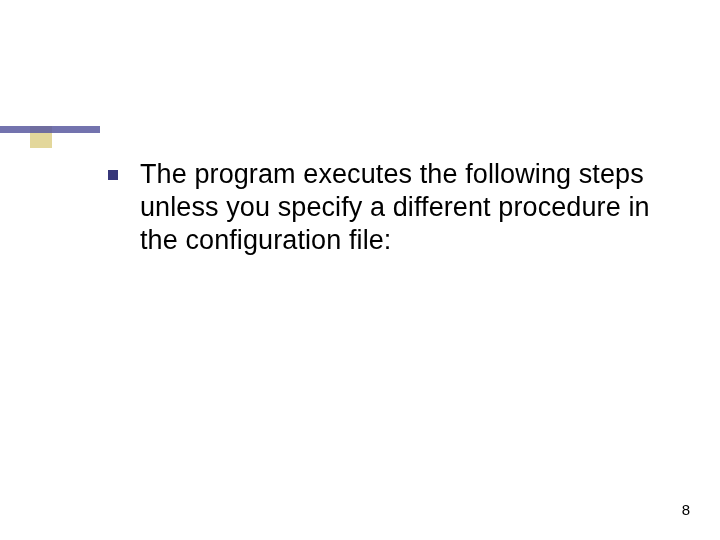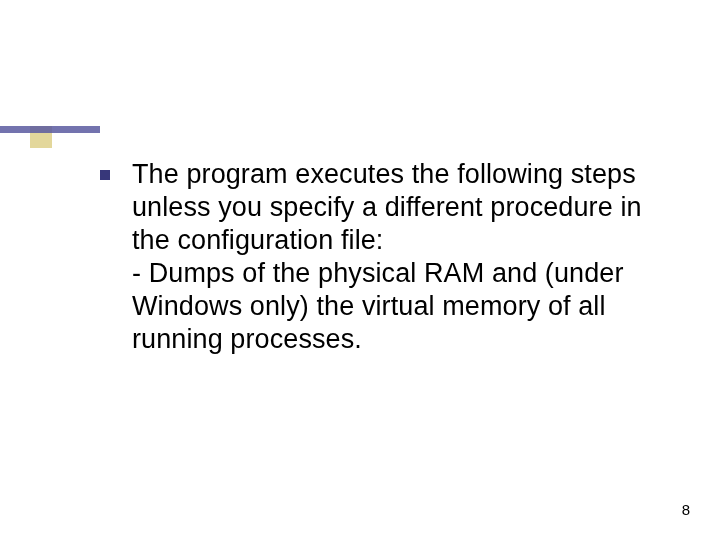--- a/index.html
+++ b/index.html
@@ -33,21 +33,21 @@
     top: 0;
     left: 30px;
     width: 22px;
     height: 22px;
     background: #d9c97a;
     opacity: 0.75;
   }
   .content {
     position: absolute;
     top: 158px;
-    left: 100px;
+    left: 108px;
     width: 560px;
   }
   .bullet-row {
     display: flex;
     align-items: flex-start;
   }
   .bullet {
     width: 10px;
     height: 10px;
     background: #37377a;
@@ -75,18 +75,17 @@
 <div class="decoration">
   <div class="square-yellow"></div>
   <div class="bar-purple"></div>
 </div>
 
 <div class="content">
   <div class="bullet-row">
     <div class="bullet"></div>
     <div class="text">
       <span>The program executes the following steps unless you specify a different procedure in the configuration file:</span><br>
-      <span>- Dumps of the physical RAM and (under Windows only) the virtual memory of all running processes.</span>
     </div>
   </div>
 </div>
 
 <div class="page-number">8</div>
 
 </body></html>

